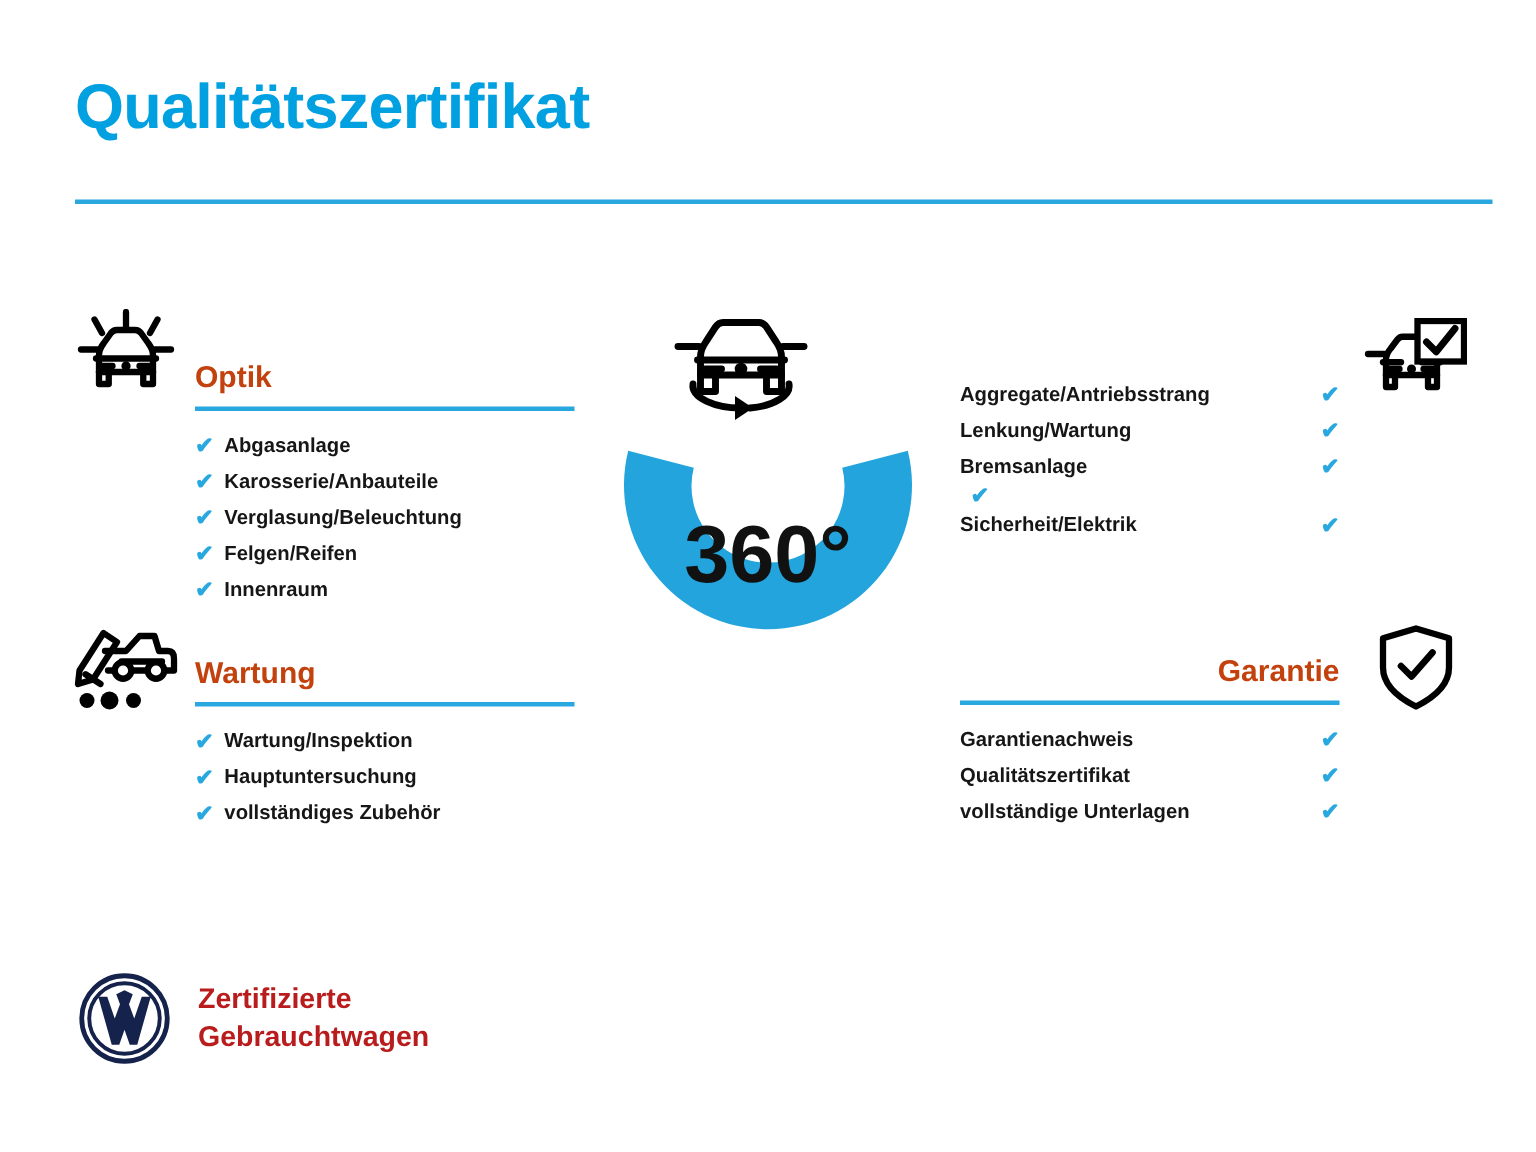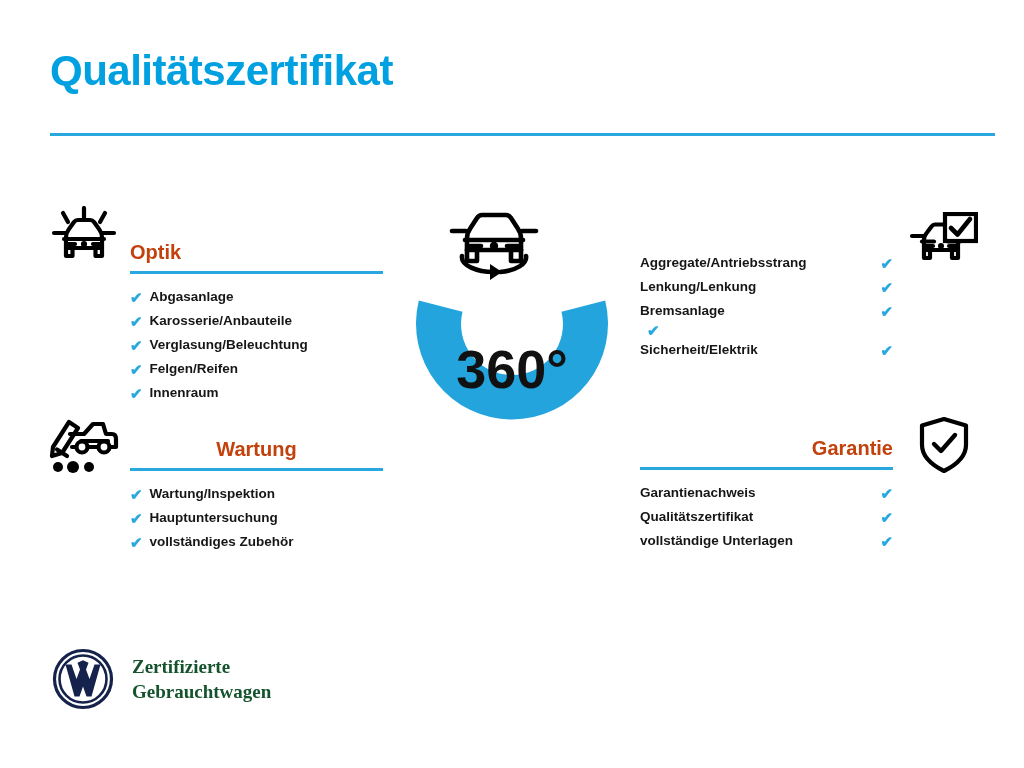--- a/index.html
+++ b/index.html
@@ -86,21 +86,21 @@
   .sec-left .section-list li { justify-content: flex-start; }
   .sec-left .check { margin-right: 7px; }
 
   
   .sec-right .section-title { text-align: right; }
   .sec-right .section-list li { justify-content: space-between; }
   .sec-right .check { margin-left: 7px; }
 
   
   #sec-optik    { left: 130px; top: 240px; width: 253px; }
-  #sec-wartung  { left: 130px; top: 437px; width: 253px; text-align: center; }
+  #sec-wartung  { left: 130px; top: 437px; width: 253px; }
   #sec-technik  { left: 640px; top: 240px; width: 253px; }
   #sec-garantie { left: 640px; top: 436px; width: 253px; }
 
   .sec-icon { position: absolute; }
   #icon-optik    { left: 48px;  top: 206px; }
   #icon-wartung  { left: 48px;  top: 416px; }
   #icon-technik  { left: 908px; top: 212px; }
   #icon-garantie { left: 918px; top: 416px; }
 
   
@@ -119,24 +119,23 @@
     left: 52px;
     top: 648px;
     display: flex;
     align-items: center;
   }
   #vw-mark { flex: 0 0 auto; }
   #footer-text {
     margin-left: 18px;
     font-size: 19px;
     font-weight: bold;
-    color: #14532d;
+    color: #b91c1c;
     line-height: 25px;
     white-space: nowrap;
-    font-family: Liberation Serif, serif;
   }
 </style>
 </head>
 <body>
 
 <div id="page-title">Qualitätszertifikat</div>
 <div id="header-rule"></div>
 
 <div class="sec-icon" id="icon-optik">
   <svg width="72" height="66" viewBox="0 0 72 66">
@@ -258,21 +257,21 @@
   </ul>
 </div>
 
 <div class="section sec-right" id="sec-technik">
   <ul class="section-list">
     <li>
         <span>Aggregate/Antriebsstrang</span>
         <span class="check">✔</span>
       </li>
     <li>
-        <span>Lenkung/Lenkung</span>
+        <span>Lenkung/Wartung</span>
         <span class="check">✔</span>
       </li>
     <li>
         <span>Bremsanlage</span>
         <span class="check">✔</span>
       </li>
     <li>
         <span class="check">✔</span>
       </li>
     <li>

